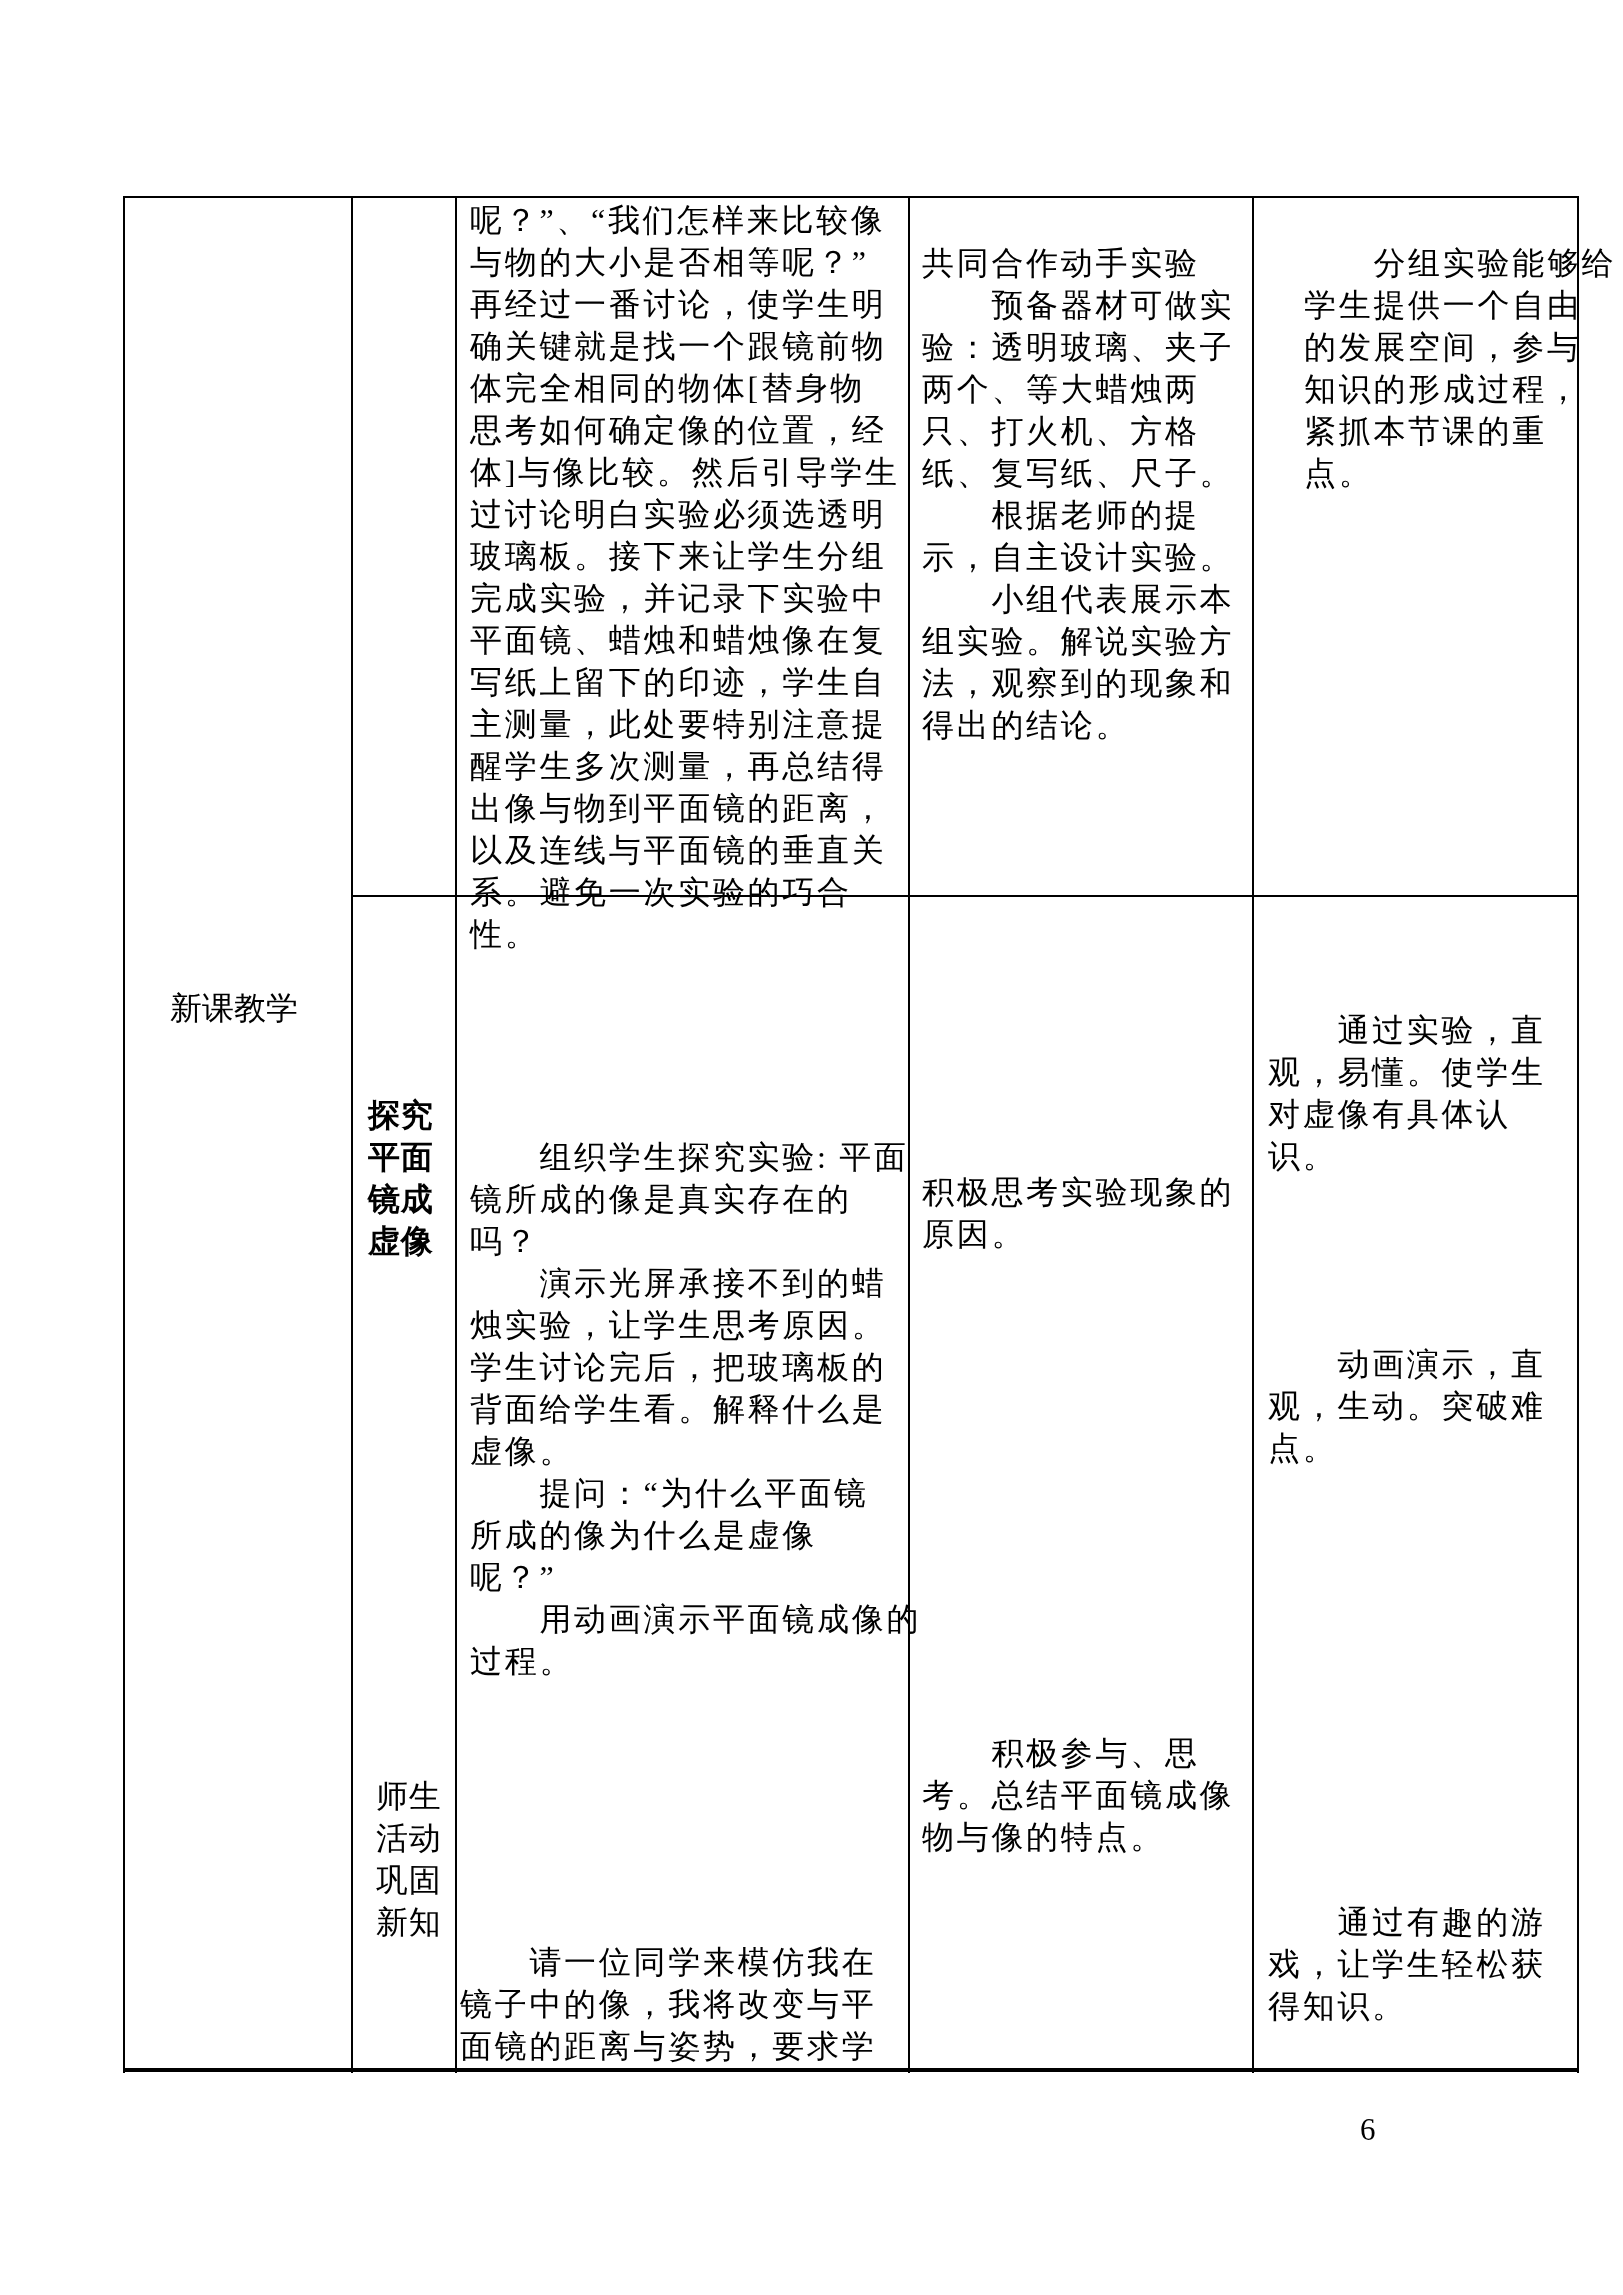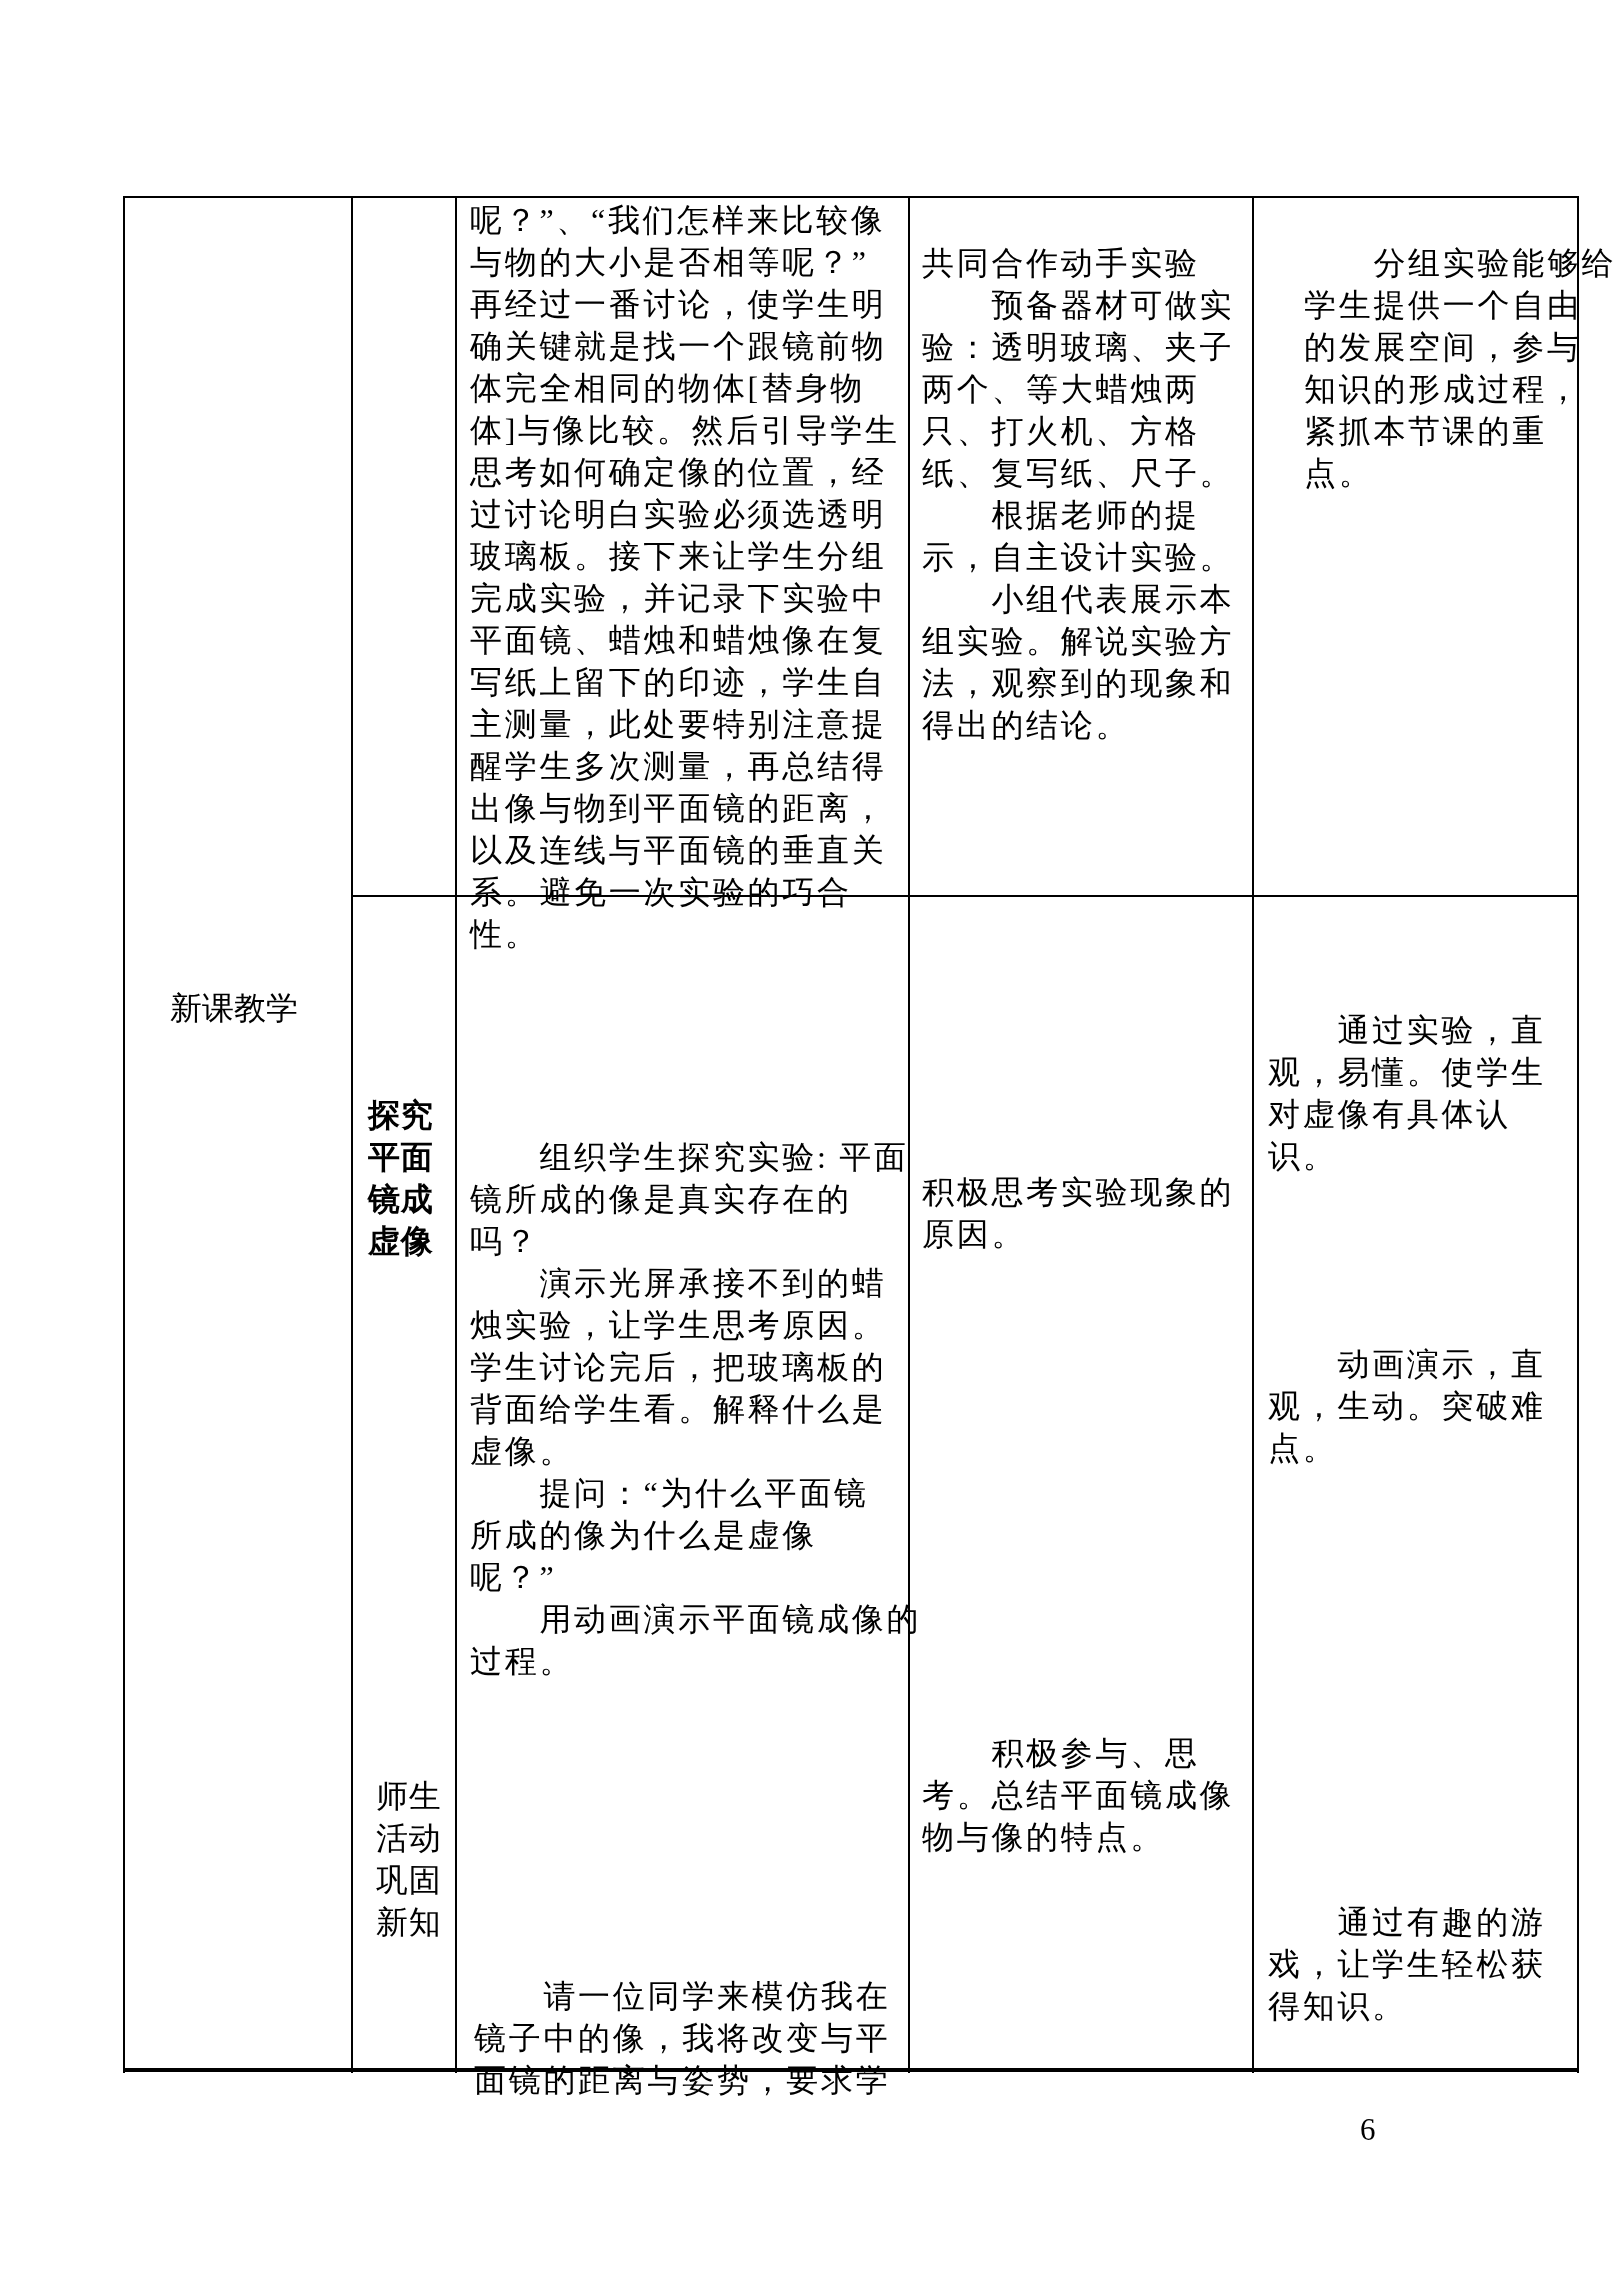--- a/index.html
+++ b/index.html
@@ -61,22 +61,22 @@
       <div class="tline">巩固</div>
       <div class="tline">新知</div>
     </div>
 
   <div class="tblock" style="left:470px;top:199px;width:430px;">
       <div class="tline">呢？”、“我们怎样来比较像</div>
       <div class="tline">与物的大小是否相等呢？”</div>
       <div class="tline">再经过一番讨论，使学生明</div>
       <div class="tline">确关键就是找一个跟镜前物</div>
       <div class="tline">体完全相同的物体[替身物</div>
+      <div class="tline">思考如何确定像的位置，经</div>
       <div class="tline">体]与像比较。然后引导学生</div>
-      <div class="tline">思考如何确定像的位置，经</div>
       <div class="tline">过讨论明白实验必须选透明</div>
       <div class="tline">玻璃板。接下来让学生分组</div>
       <div class="tline">完成实验，并记录下实验中</div>
       <div class="tline">平面镜、蜡烛和蜡烛像在复</div>
       <div class="tline">写纸上留下的印迹，学生自</div>
       <div class="tline">主测量，此处要特别注意提</div>
       <div class="tline">醒学生多次测量，再总结得</div>
       <div class="tline">出像与物到平面镜的距离，</div>
       <div class="tline">以及连线与平面镜的垂直关</div>
       <div class="tline">系。避免一次实验的巧合</div>
@@ -90,21 +90,21 @@
       <div class="tline">烛实验，让学生思考原因。</div>
       <div class="tline">学生讨论完后，把玻璃板的</div>
       <div class="tline">背面给学生看。解释什么是</div>
       <div class="tline">虚像。</div>
       <div class="tline">　　提问：“为什么平面镜</div>
       <div class="tline">所成的像为什么是虚像</div>
       <div class="tline">呢？”</div>
       <div class="tline">　　用动画演示平面镜成像的</div>
       <div class="tline">过程。</div>
     </div>
-  <div class="tblock" style="left:474px;top:1941px;width:430px;margin-top:34px;">
+  <div class="tblock" style="left:460px;top:1941px;width:430px;">
       <div class="tline">　　请一位同学来模仿我在</div>
       <div class="tline">镜子中的像，我将改变与平</div>
       <div class="tline">面镜的距离与姿势，要求学</div>
     </div>
 
   <div class="tblock" style="left:922px;top:242px;width:317px;">
       <div class="tline">共同合作动手实验</div>
       <div class="tline">　　预备器材可做实</div>
       <div class="tline">验：透明玻璃、夹子</div>
       <div class="tline">两个、等大蜡烛两</div>

